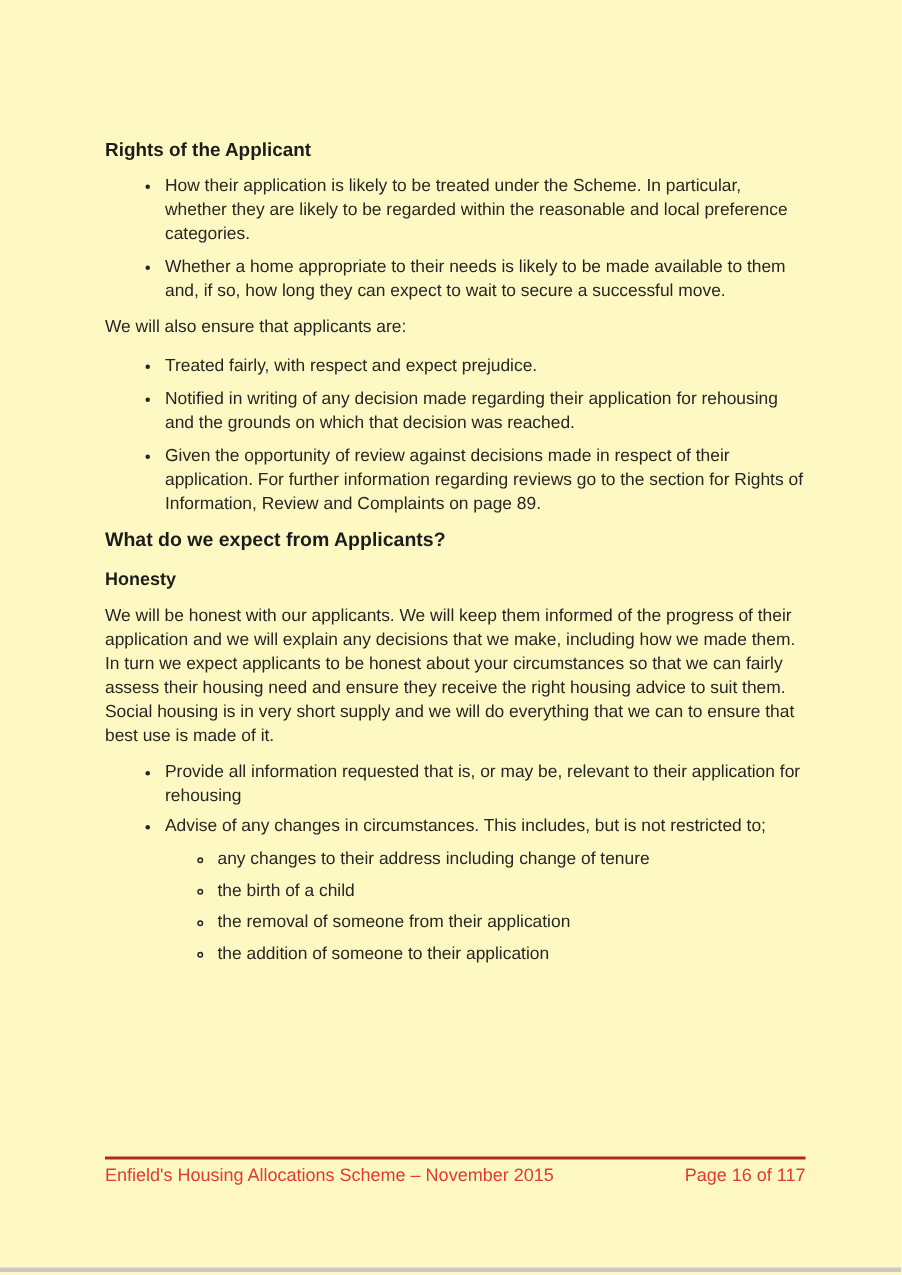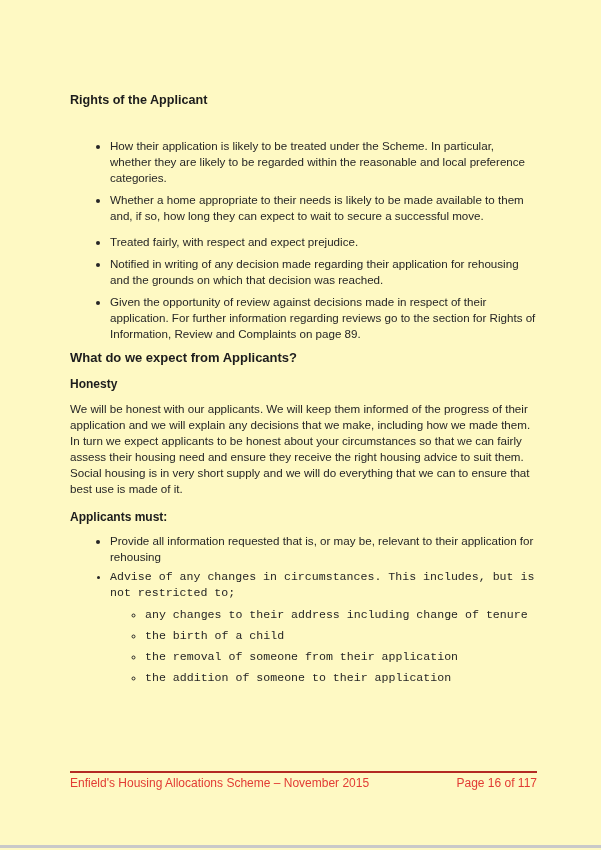--- a/index.html
+++ b/index.html
@@ -40,28 +40,28 @@
   .h-honesty { margin-top: 10px; }
   .h-musts { margin-top: 12px; }
   p { margin: 0; }
   .p-intro1 { margin-top: 22px; }
   .p-ensure { margin-top: 8px; }
   .p-expect { margin-top: 10px; }
   .p-honesty { margin-top: 9px; }
   ul { margin: 0; }
   ul.bullets {
     list-style-type: disc;
-    margin-top: 30px;
+    margin-top: 8px;
     padding-left: 40px;
   }
   ul.bullets-ensure { margin-top: 10px; }
   ul.bullets-musts { margin-top: 8px; }
   ul.bullets > li { margin: 0; }
   ul.bullets > li + li { margin-top: 6px; }
-  li.li-advise { margin-top: 4px !important; font-family: Liberation Mono, monospace; }
+  li.li-advise { margin-top: 4px !important; }
   ul.sub-bullets {
     list-style-type: circle;
     margin-top: 1px;
     padding-left: 35px;
   }
   ul.sub-bullets > li { line-height: 15px; margin-top: 6px; }
   .footer {
     position: absolute;
     left: 70px;
     right: 64px;
@@ -94,35 +94,35 @@
 <div class="page">
 
   <h1 class="h-main">Rights of the Applicant</h1>
 
 
   <ul class="bullets">
     <li>How their application is likely to be treated under the Scheme. In particular, whether they are likely to be regarded within the reasonable and local preference categories.</li>
     <li>Whether a home appropriate to their needs is likely to be made available to them and, if so, how long they can expect to wait to secure a successful move.</li>
   </ul>
 
+  <p class="p-ensure">We will also ensure that applicants are:</p>
 
   <ul class="bullets bullets-ensure">
     <li>Treated fairly, with respect and expect prejudice.</li>
     <li>Notified in writing of any decision made regarding their application for rehousing and the grounds on which that decision was reached.</li>
     <li>Given the opportunity of review against decisions made in respect of their application. For further information regarding reviews go to the section for Rights of Information, Review and Complaints on page 89.</li>
   </ul>
 
   <h2 class="h-section">What do we expect from Applicants?</h2>
 
 
   <h3 class="h-sub h-honesty">Honesty</h3>
 
   <p class="p-honesty">We will be honest with our applicants. We will keep them informed of the progress of their application and we will explain any decisions that we make, including how we made them. In turn we expect applicants to be honest about your circumstances so that we can fairly assess their housing need and ensure they receive the right housing advice to suit them. Social housing is in very short supply and we will do everything that we can to ensure that best use is made of it.</p>
 
-  <h3 class="h-sub h-musts">Applicants must:</h3>
 
   <ul class="bullets bullets-musts">
     <li>Provide all information requested that is, or may be, relevant to their application for rehousing</li>
     <li class="li-advise">
       <span>Advise of any changes in circumstances. This includes, but is not restricted to;</span>
       <ul class="sub-bullets">
         <li>any changes to their address including change of tenure</li>
         <li>the birth of a child</li>
         <li>the removal of someone from their application</li>
         <li>the addition of someone to their application</li>

